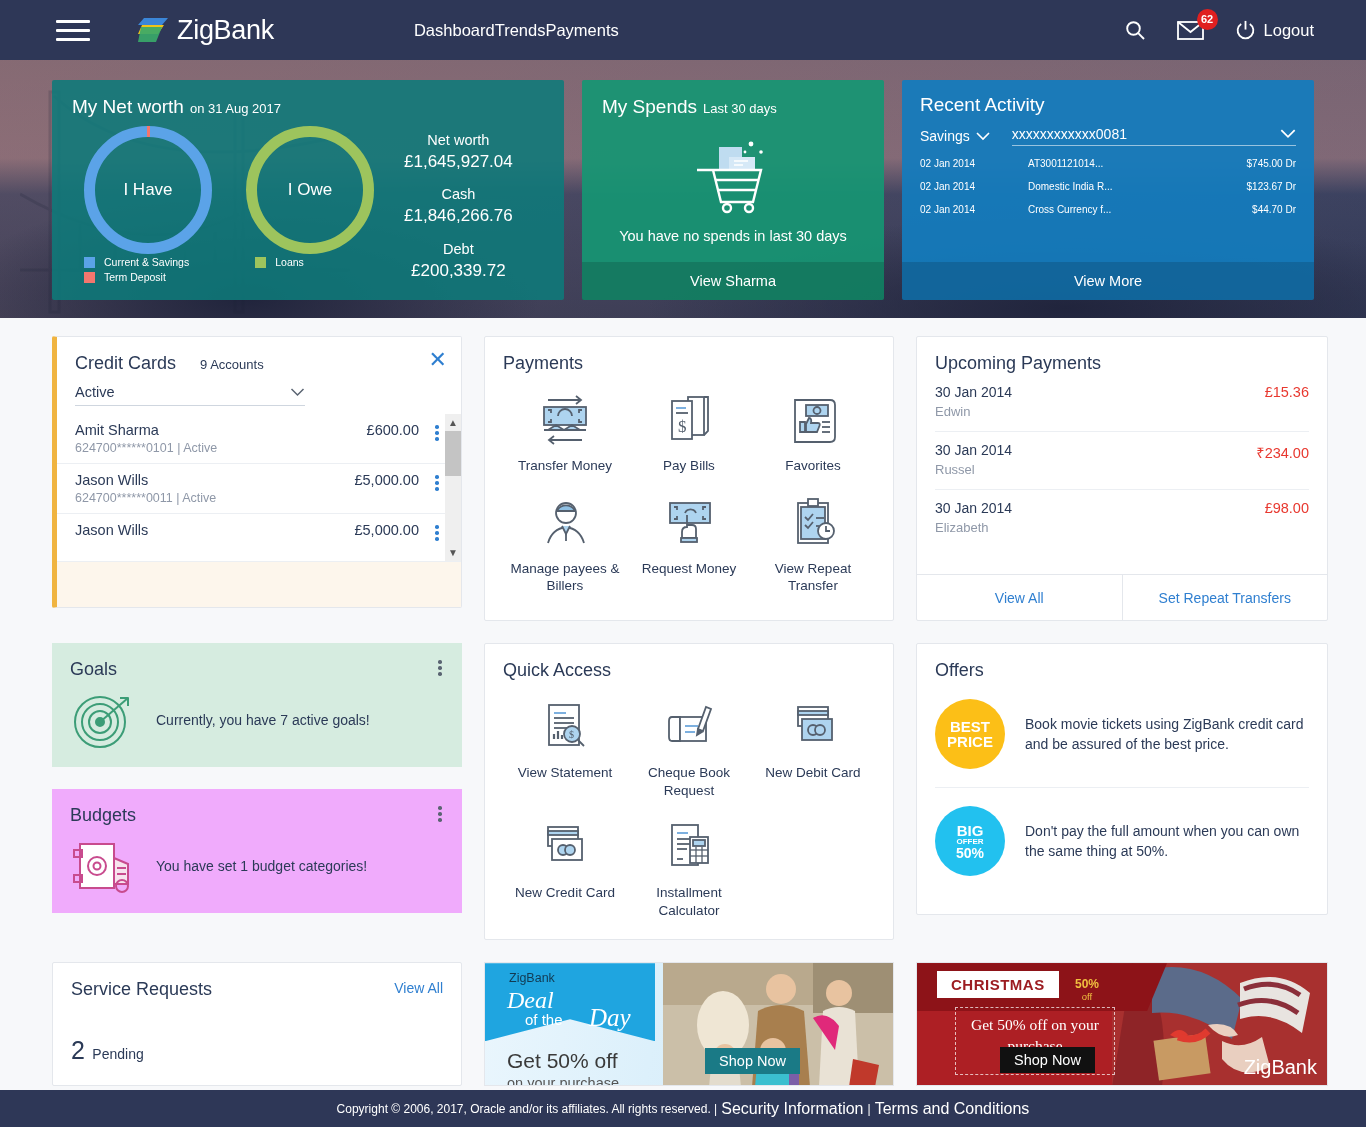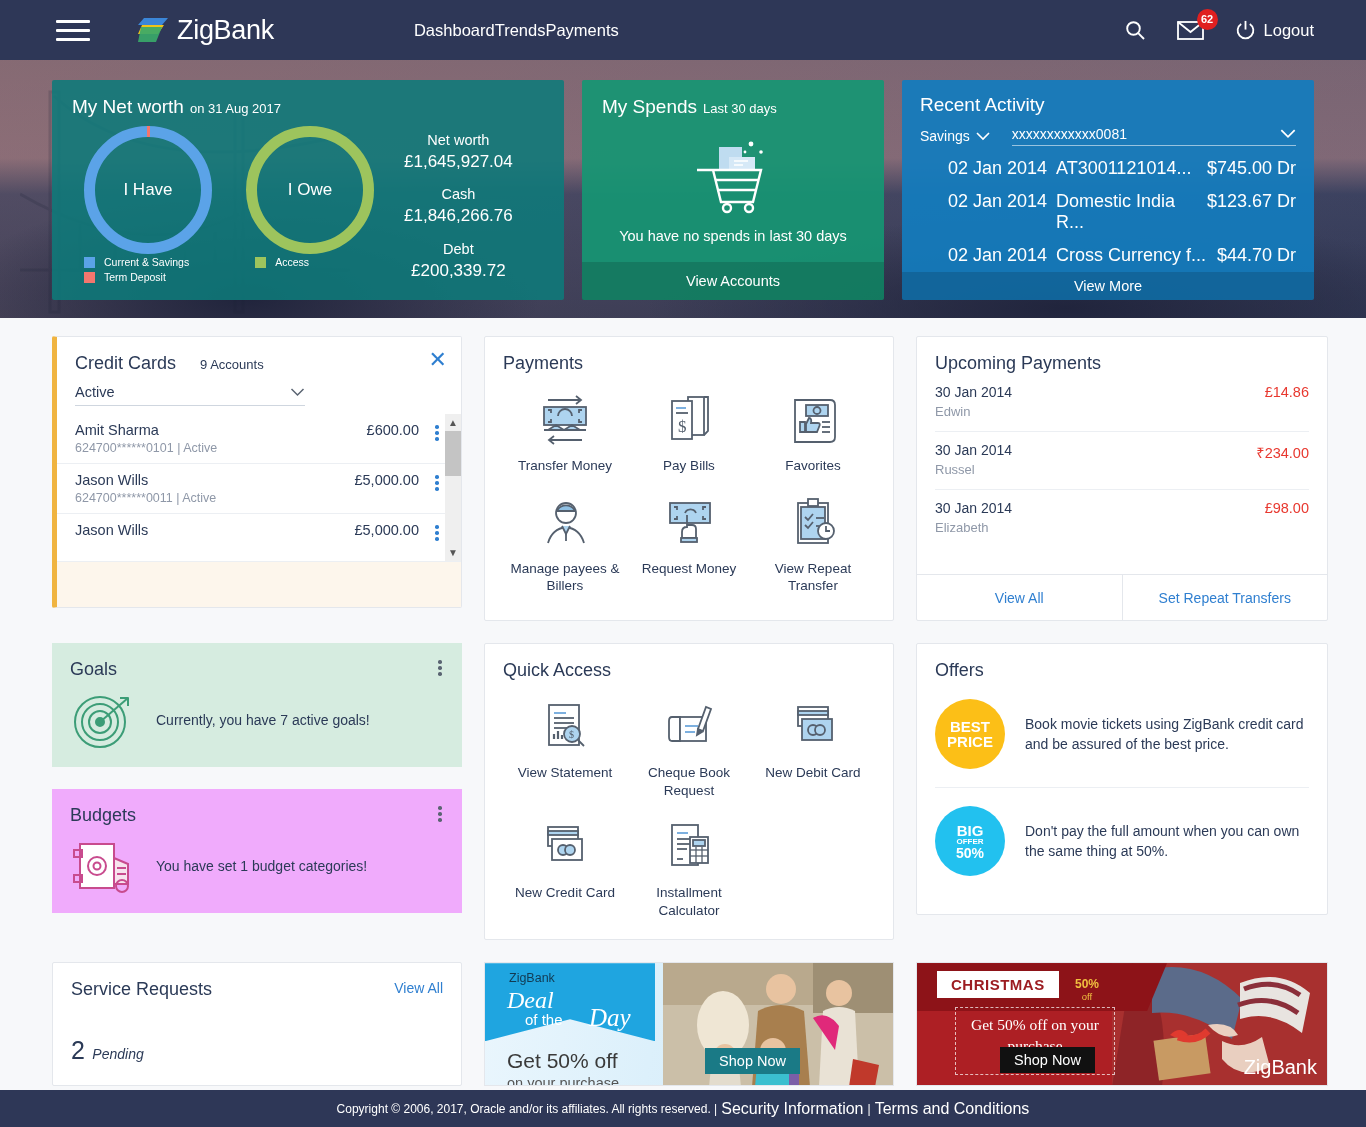--- a/index.html
+++ b/index.html
@@ -80,21 +80,21 @@
   }
 
   .recent-pad { padding: 14px 18px 0; flex: 1; }
   .recent-sel { display:flex; align-items:center; margin: 10px 0 6px; }
   .sel-savings { font-size: 14px; display:flex; align-items:center; cursor:pointer; }
   .sel-acct {
     flex:1; margin-left: 22px; border-bottom: 1px solid rgba(255,255,255,.55);
     display:flex; align-items:center; justify-content:space-between; padding-bottom:3px; cursor:pointer;
   }
   .sel-acct span { font-size: 14px; }
-  .act-row { display:flex; font-size: 18px; padding: 6px 0; margin-left: 28px; }
+  .act-row { display:flex; font-size: 10px; padding: 6px 0; }
   .act-date { width: 108px; }
   .act-desc { flex: 1; }
   .act-amt { text-align: right; }
 
   
   .main { padding: 18px 52px 0; }
   .grid { display: grid; grid-template-columns: 410px 410px 412px; gap: 22px; }
   .panel { background: #fff; border: 1px solid #e4e7ec; border-radius: 2px; }
   .panel-title { font-size: 18px; font-weight: normal; }
   .p-pad { padding: 16px 18px; }
@@ -160,21 +160,21 @@
                  color:#fff; font-weight:bold; line-height:1; }
   .ob-yellow { background:#fcbf17; }
   .ob-cyan { background:#22c1ef; }
   .offer-text { font-size: 14px; margin-left: 20px; line-height: 1.45; }
 
   
   .sr { height: 124px; position: relative; }
   .sr-viewall { position:absolute; right: 18px; top: 17px; font-size:14px; color:#2f7fd0; cursor:pointer; }
   .sr-count { position:absolute; left: 18px; bottom: 20px; }
   .sr-count b { font-size: 25px; font-weight: normal; }
-  .sr-count span { font-size: 14px; margin-left: 3px; font-style: italic; }
+  .sr-count span { font-size: 14px; margin-left: 3px; }
 
   
   .banner { height: 124px; border:1px solid #e4e7ec; position:relative; overflow:hidden; cursor:pointer; }
   .b-deal { background: linear-gradient(100deg,#eaf6fd 0%,#dcf0fb 42%,#cfe7f6 100%); }
   .b-xmas { background: #ad1f24; }
   .deal-flag { position:absolute; left:0; top:0; width: 170px; height: 78px; background:#1fa5e0;
                clip-path: polygon(0 0,100% 0,100% 100%,50% 72%,0 100%); }
   .deal-zb { position:absolute; left: 24px; top: 8px; font-size: 12.5px; color:#123a52; z-index:2; }
   .deal-d1 { position:absolute; left: 22px; top: 24px; font-size: 24px; color:#fff; font-family:"Liberation Serif",serif; font-style:italic; z-index:2; }
   .deal-d2 { position:absolute; left: 40px; top: 48px; font-size: 15px; color:#fff; z-index:2; }
@@ -295,21 +295,21 @@
             <span>Current &amp; Savings</span>
             </div>
           <div>
               <i class="swatch" style="background:#f4766e"></i>
             <span>Term Deposit</span>
             </div>
         </div>
         <div class="legend-col">
           <div>
               <i class="swatch" style="background:#9dc45d"></i>
-            <span>Access</span>
+            <span>Loans</span>
             </div>
         </div>
       </div>
     </div>
 
     <div class="card-hero spends">
       <div class="hero-head" style="padding:16px 20px 0">
         <div class="card-title">My Spends</div>
         <div class="card-sub">Last 30 days</div>
       </div>
@@ -325,21 +325,21 @@
               <line x1="26" y1="50" x2="65" y2="50"></line>
             <circle cx="36" cy="68" r="4"></circle>
               <circle cx="58" cy="68" r="4"></circle>
           </g>
           <circle cx="60" cy="4" r="2.4" fill="#fff"></circle>
             <circle cx="70" cy="12" r="1.8" fill="#fff"></circle>
           <circle cx="54" cy="12" r="1.4" fill="#fff"></circle>
         </svg>
         <div class="spends-msg">You have no spends in last 30 days</div>
       </div>
-      <div class="card-action">View Accounts</div>
+      <div class="card-action">View Sharma</div>
     </div>
 
     <div class="card-hero recent">
       <div class="recent-pad">
         <div class="card-title">Recent Activity</div>
         <div class="recent-sel">
           <div class="sel-savings">
             <span>Savings</span>
             <svg width="14" height="9" viewBox="0 0 14 9" style="margin-left:6px">
               <polyline points="1,1 7,7 13,1" fill="none" stroke="#fff" stroke-width="1.6"></polyline>
@@ -528,21 +528,21 @@
     <div class="panel up">
       <div style="padding:16px 18px 0">
         <div class="panel-title">Upcoming Payments</div>
       </div>
       <div class="up-list">
         <div class="up-row">
           <div>
             <div class="up-date">30 Jan 2014</div>
             <div class="up-payee">Edwin</div>
           </div>
-          <div class="up-amt">£14.86</div>
+          <div class="up-amt">£15.36</div>
         </div>
         <div class="up-row">
           <div>
             <div class="up-date">30 Jan 2014</div>
             <div class="up-payee">Russel</div>
           </div>
           <div class="up-amt">₹234.00</div>
         </div>
         <div class="up-row">
           <div>

